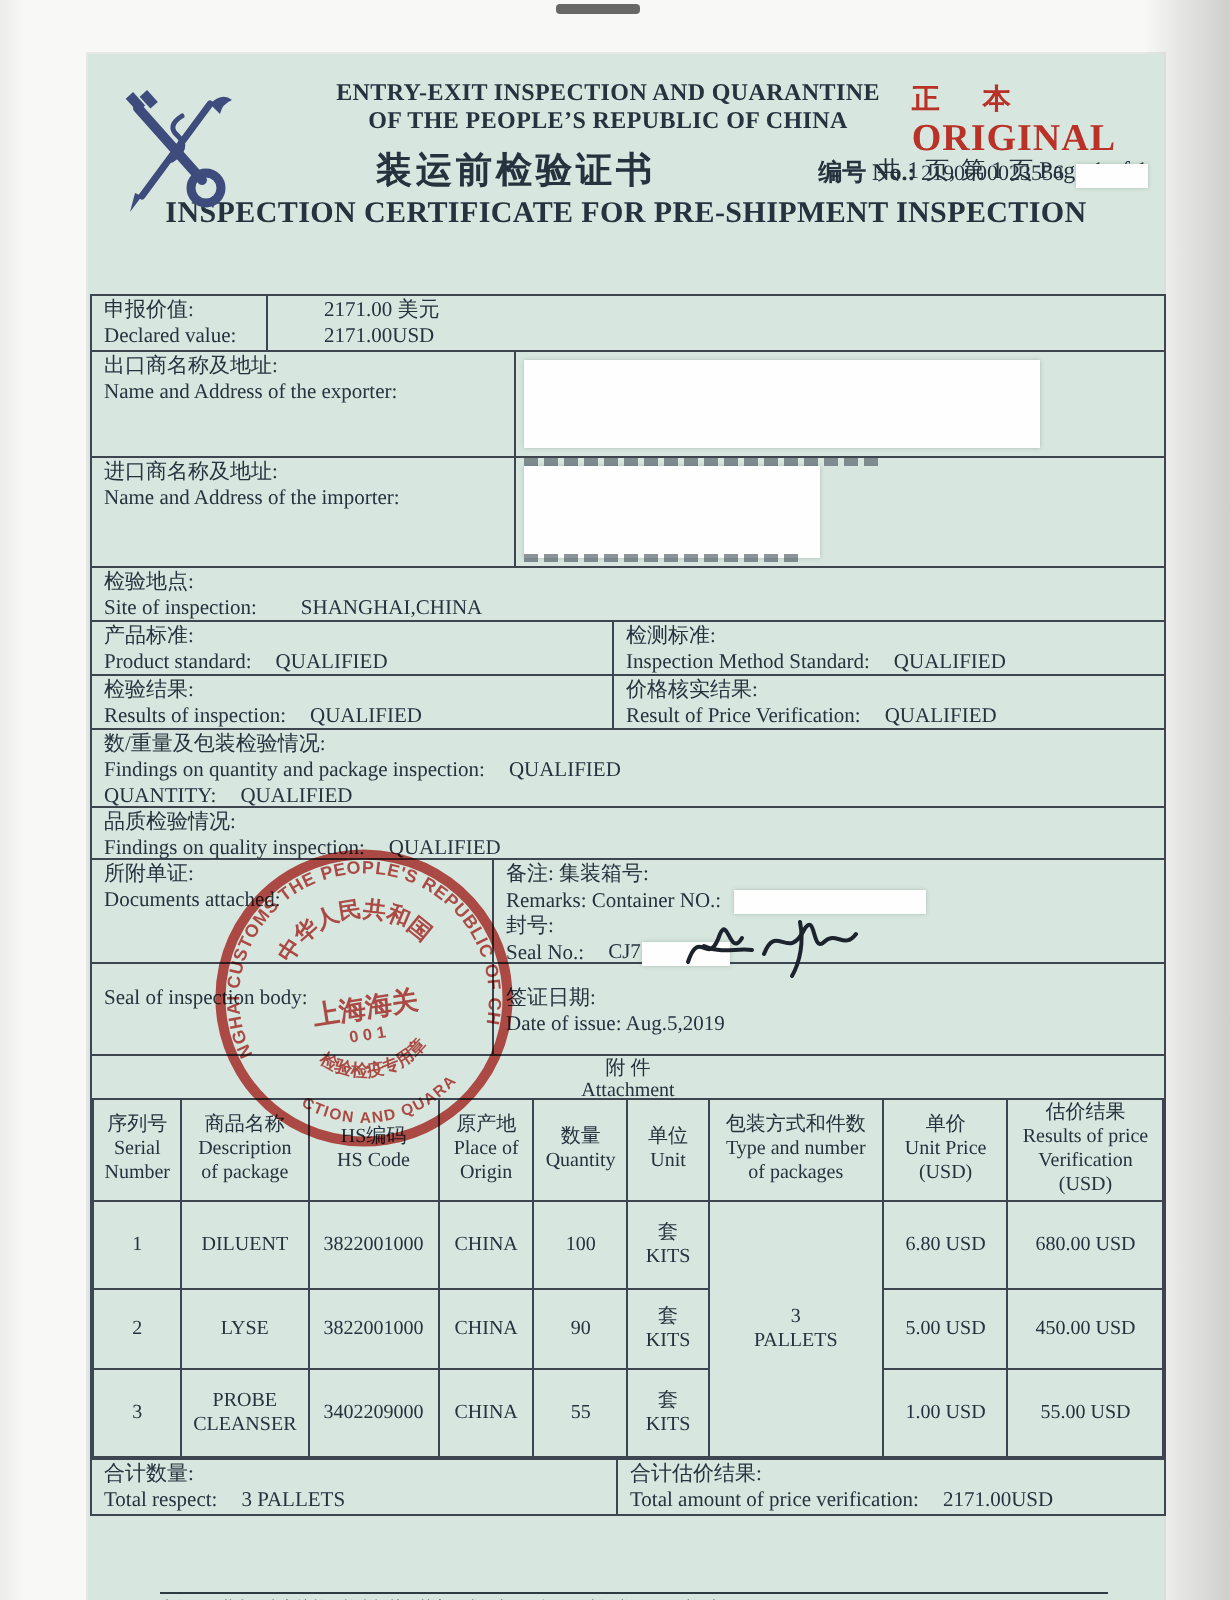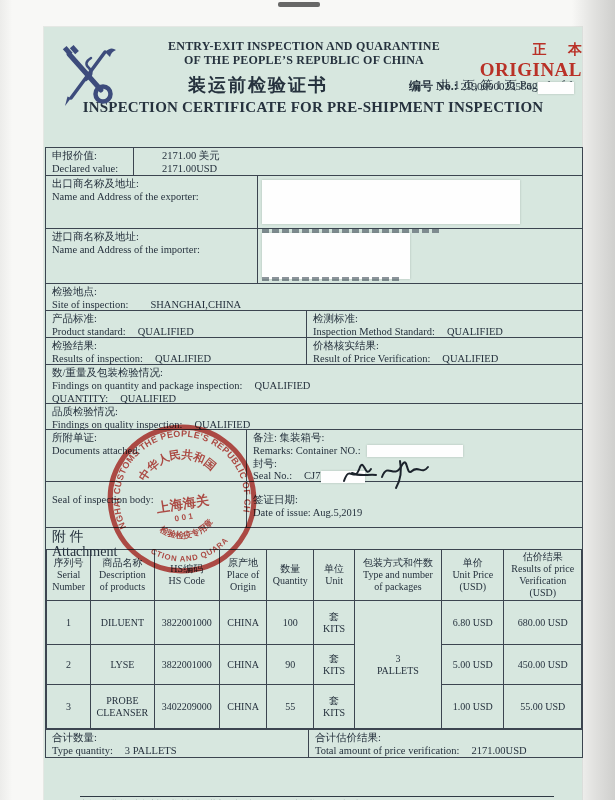--- a/index.html
+++ b/index.html
@@ -7,21 +7,21 @@
          background:linear-gradient(90deg,#ececea 0,#f8f8f6 2%,#f8f8f6 93%,#e2e2e0 96.5%,#cfcfcd 100%);
          font-family:"Liberation Serif","DejaVu Serif",serif;color:#26323e;}
   .scan-mark{position:absolute;left:278px;top:2px;width:42px;height:5px;background:#2b2b2b;opacity:.7;border-radius:2px;}
   .cert{position:absolute;left:44px;top:27px;width:538px;height:773px;background:#d7e7df;
         box-shadow:0 0 0 1px rgba(120,140,130,.15);}
   
   .logo{position:absolute;left:14px;top:16px;width:60px;height:64px;}
   .hdr-c{margin:12px 100px 0 82px;text-align:center;line-height:1.18;}
   .t-cn{font-size:20px;font-weight:bold;letter-spacing:1px;white-space:nowrap;}
   .t-en{font-size:12px;font-weight:bold;letter-spacing:.2px;white-space:nowrap;}
-  .hdr-r{position:absolute;right:0;top:14px;text-align:right;color:#b93127;}
+  .hdr-r{position:absolute;right:24px;top:14px;text-align:left;color:#b93127;}
   .orig-cn{font-size:14px;font-weight:bold;letter-spacing:9px;margin-right:-9px;}
   .orig-en{font-size:19px;font-weight:bold;letter-spacing:.5px;}
   .pageline{position:absolute;right:8px;top:50px;font-size:12px;}
   .sub-row{position:relative;margin-top:6px;height:24px;}
   .sub-cn{position:absolute;left:0;right:110px;text-align:center;font-size:18px;font-weight:bold;letter-spacing:2px;}
   .no-line{position:absolute;right:8px;top:5px;font-size:11px;white-space:nowrap;text-align:center;}
   .no-lbl{font-weight:bold;font-size:12px;}
   .sub-en{text-align:center;font-size:15px;font-weight:bold;margin-top:2px;letter-spacing:.2px;}
   
   .mtable{position:absolute;left:1px;top:120px;width:536px;border:1.5px solid #3c4550;background:transparent;}
@@ -34,21 +34,21 @@
   .w-dec{width:88px}.w-addr{width:212px}.w-half{width:261px}.w-docs{width:201px}.w-mid{width:180px}
   .grow{flex:1 1 auto;}
   .val{margin-left:22px;}
   .val-s{margin-left:12px;}
   .redact{background:#fefefe;box-shadow:0 0 2px rgba(90,110,100,.35);}
   .redact-exp{position:absolute;left:4px;top:4px;width:258px;height:44px;}
   .redact-imp{position:absolute;left:4px;top:4px;width:148px;height:46px;}
   .redact-inline{display:inline-block;vertical-align:middle;height:12px;margin-left:6px;}
   .remnant{position:absolute;height:4px;opacity:.65;
            background:repeating-linear-gradient(90deg,#4e5a64 0 7px,transparent 7px 10px);}
-  .attach-title{display:block;font-size:14px;line-height:1.1;padding-top:1px;}
+  .attach-title{display:block;text-align:center;font-size:10px;line-height:1.1;padding-top:1px;}
   
   table.att{width:100%;border-collapse:collapse;table-layout:fixed;font-size:10px;border-top:1.2px solid #3c4550;}
   table.att td{border:1.2px solid #3c4550;text-align:center;vertical-align:middle;padding:1px 2px;line-height:1.2;}
   .pre{white-space:pre-line;}
   tr.hh{height:46px}tr.r1{height:44px}tr.r2{height:40px}tr.r3{height:44px}
   .tot{display:flex;border-top:1.2px solid #3c4550;height:28px;box-sizing:border-box;}
   .tot .cell{font-size:10.5px;}
   .w-tot{width:263px;}
   
   .stamp{position:absolute;left:60px;top:394px;width:156px;height:156px;transform:rotate(-9deg);
@@ -226,21 +226,21 @@
         <tbody>
             <tr class="hh">
           <td>
                 <div>序列号</div>
                 <div class="pre">Serial
 Number</div>
               </td>
           <td>
                 <div>商品名称</div>
                 <div class="pre">Description
-of products</div>
+of package</div>
               </td>
           <td>
                 <div>HS编码</div>
                 <div class="pre">HS Code</div>
               </td>
           <td>
                 <div>原产地</div>
                 <div class="pre">Place of
 Origin</div>
               </td>
@@ -304,21 +304,21 @@
 KITS</td>
           <td>1.00 USD</td>
           <td>55.00 USD</td>
         </tr>
       </tbody>
         </table>
 
       <div class="tot">
         <div class="cell bdr w-tot">
           <div>合计数量:</div>
-          <div><span>Type quantity:</span><span class="val-s">3 PALLETS</span></div>
+          <div><span>Total respect:</span><span class="val-s">3 PALLETS</span></div>
         </div>
         <div class="cell grow">
           <div>合计估价结果:</div>
           <div><span>Total amount of price verification:</span><span class="val-s">2171.00USD</span></div>
         </div>
       </div>
 
     </div>
 
     <svg class="stamp" viewBox="0 0 200 200">

